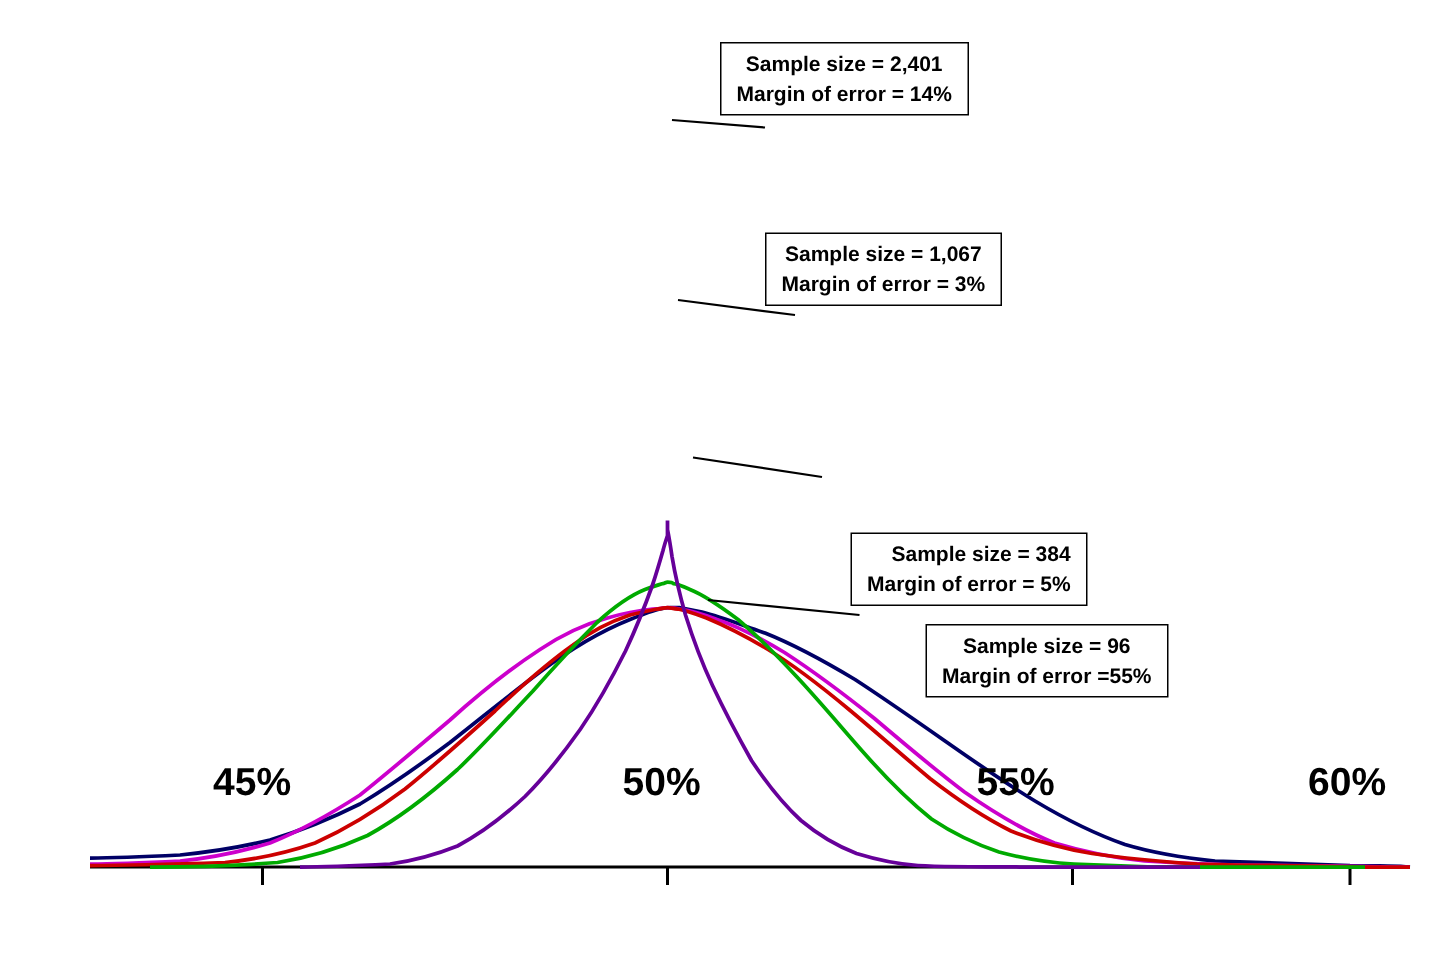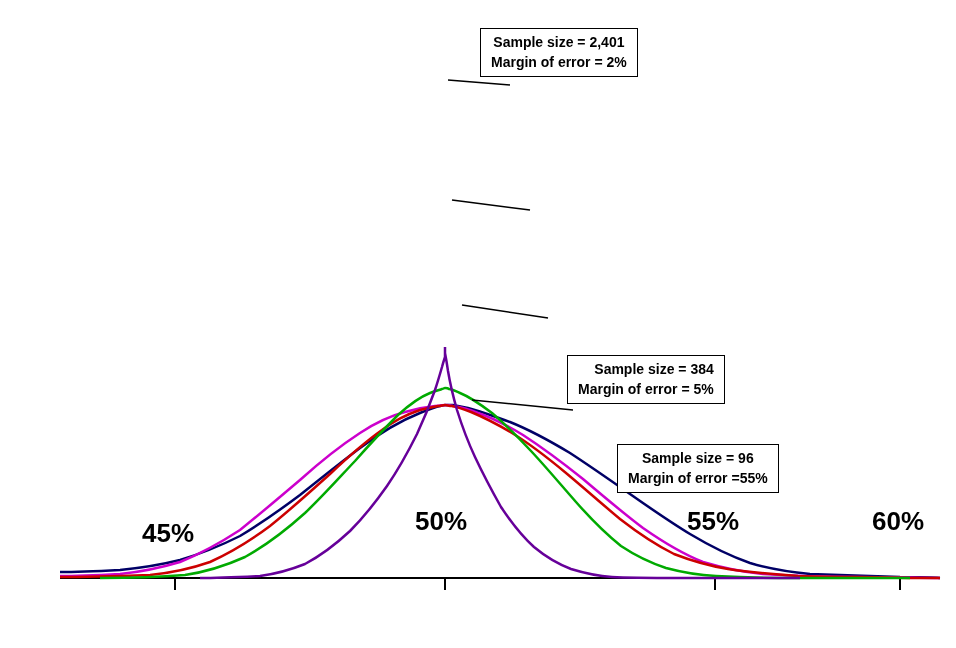--- a/index.html
+++ b/index.html
@@ -160,41 +160,45 @@
     <line x1="530" y1="210" x2="452" y2="200" stroke="black" stroke-width="1.5"></line>
 
     <line x1="548" y1="318" x2="462" y2="305" stroke="black" stroke-width="1.5"></line>
 
     <line x1="573" y1="410" x2="472" y2="400" stroke="black" stroke-width="1.5"></line>
 
   </svg>
 
   <div class="annotation-box" style="top:28px; left:480px; border-color:#000;">
     <span>Sample size = 2,401</span><br>
-    <span>Margin of error = 2%</span>
-  </div>
-
+    <span>Margin of error = 14%</span>
+  </div>
+
+  <div class="annotation-box" style="top:155px; left:510px; border-color:#000;">
+    <span>Sample size = 1,067</span><br>
+    <span>Margin of error = 3%</span>
+  </div>
 
 
   <div class="annotation-box" style="top:355px; left:567px; border-color:#000;text-align:right;">
     <span>Sample size = 384</span><br>
     <span>Margin of error = 5%</span>
   </div>
 
-  <div class="annotation-box" style="top:444px; left:617px; border-color:#000;">
+  <div class="annotation-box" style="top:416px; left:617px; border-color:#000;">
     <span>Sample size = 96</span><br>
     <span>Margin of error =55%</span>
   </div>
 
-  <div class="x-label" style="bottom:16px; left:142px;">
+  <div class="x-label" style="bottom:28px; left:142px;">
     <span>45%</span>
   </div>
   <div class="x-label" style="bottom:28px; left:415px;">
     <span>50%</span>
   </div>
-  <div class="x-label" style="bottom:28px; left:687px;margin-top:16px;">
+  <div class="x-label" style="bottom:28px; left:651px;margin-top:16px;">
     <span>55%</span>
   </div>
   <div class="x-label" style="bottom:28px; left:872px;text-align:right;">
     <span>60%</span>
   </div>
 
 </div>
 
 </body></html>

